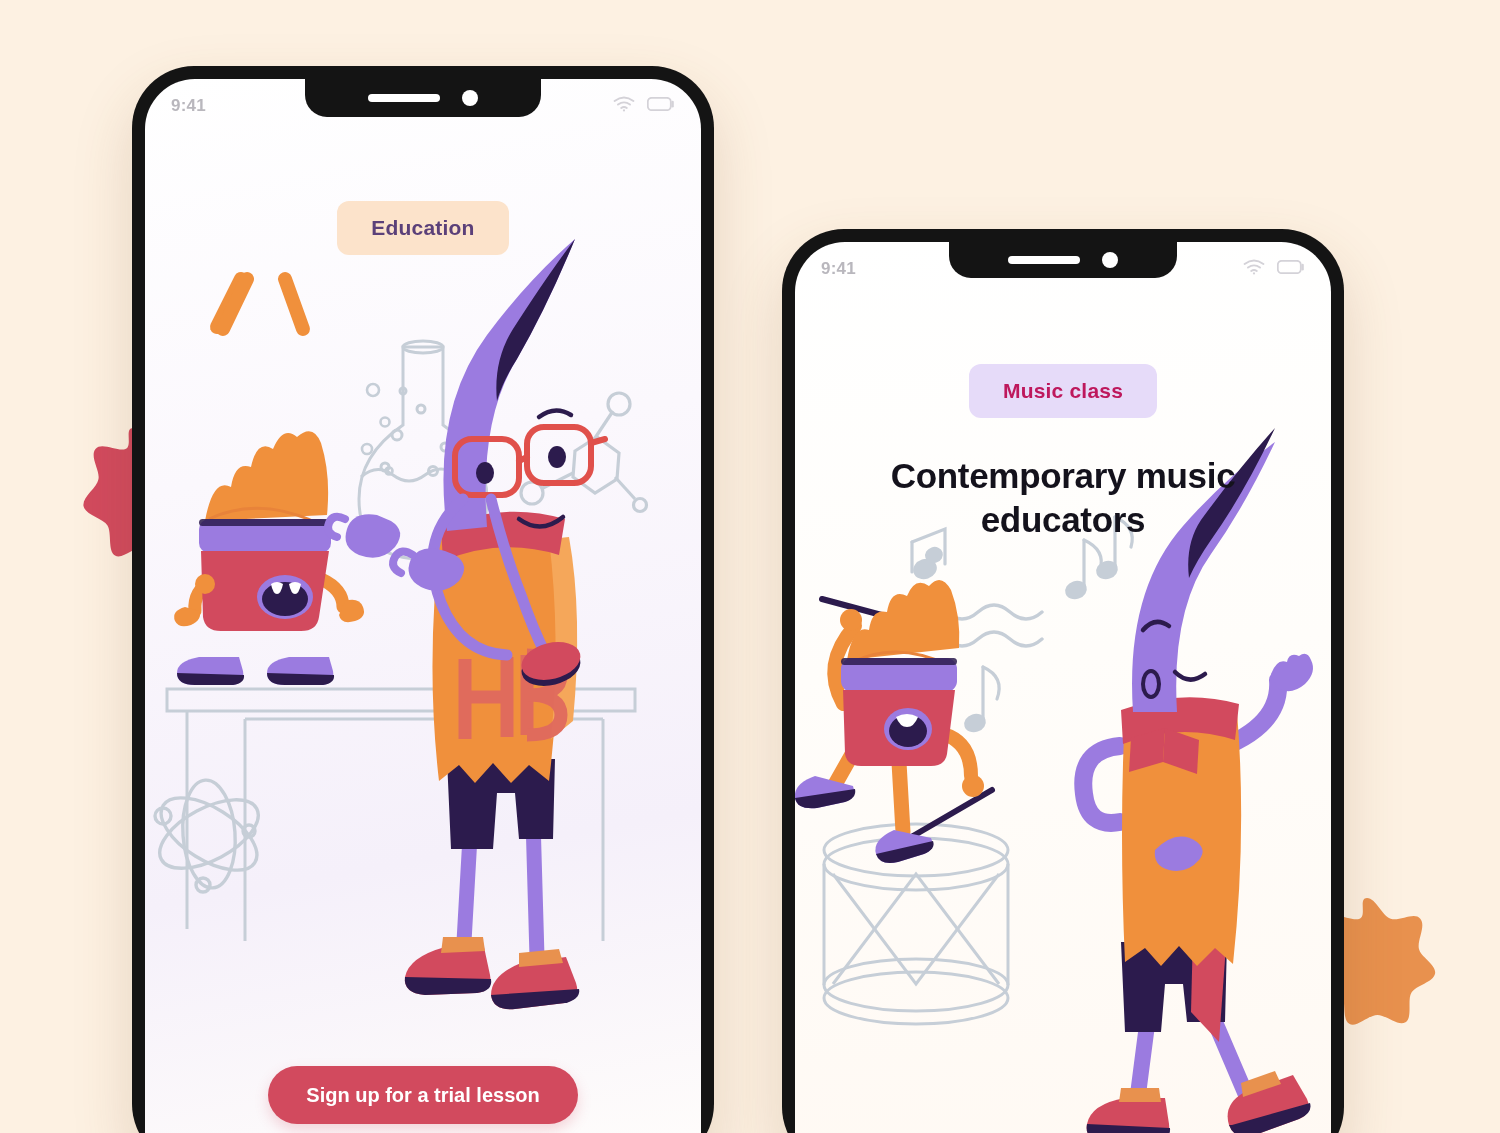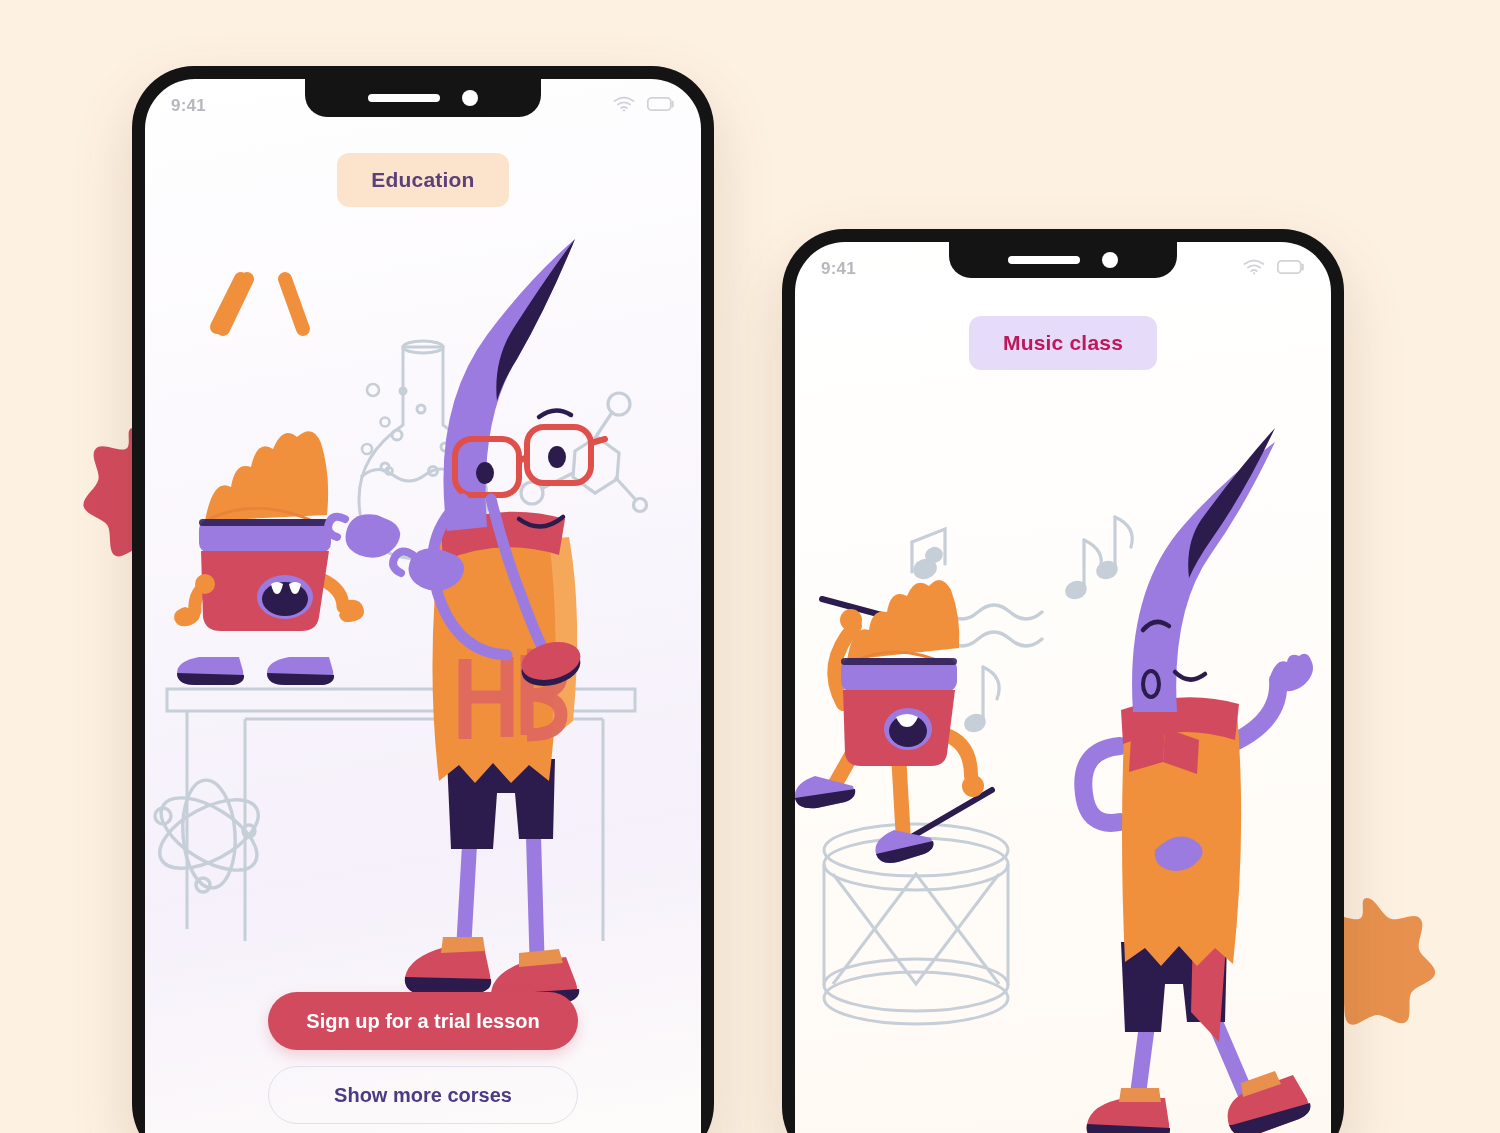--- a/index.html
+++ b/index.html
@@ -46,21 +46,21 @@
     position:absolute;top:0;left:0;right:0;height:54px;
     display:flex;align-items:center;justify-content:space-between;
     padding:0 26px;box-sizing:border-box;z-index:5;gap:8px;
   }
   .clock{font-size:17px;font-weight:600;color:#B9B7BD;letter-spacing:.2px;}
   .statusicons{display:flex;align-items:center;gap:12px;}
 
   
   .content{position:absolute;left:0;right:0;top:54px;bottom:0;z-index:4;}
   .badge{
-    margin:20px auto 0;
+    margin:68px auto 0;
     display:block;width:max-content;
     padding:15px 34px;border-radius:12px;
     font-size:21px;font-weight:700;letter-spacing:.2px;
     text-align:center;
   }
   .headline{
     margin:36px auto 0;
     text-align:center;
     font-size:36px;line-height:1.26;font-weight:700;
     color:#14121C;letter-spacing:-.3px;
@@ -249,20 +249,21 @@
             <svg width="28" height="14" viewBox="0 0 28 14" fill="none">
               <rect x="0.8" y="0.8" width="23" height="12.4" rx="4" stroke="#D4D2D8" stroke-width="1.8"></rect>
               <path d="M25.6 5 v4.2" stroke="#D4D2D8" stroke-width="2.4" stroke-linecap="round"></path>
             </svg>
           </span>
         </span>
       </div>
 
       <div class="content">
         <div class="badge" style="background:#E6DBF9;color:#be185d;">Music class</div>
+        <div class="headline">Contemporary music educators</div>
       </div>
     </div>
   </div>
 
   <div class="phone" id="phone1" style="left:132px;top:66px;width:582px;height:1100px;z-index:3;">
     <div class="screen">
 
       <div class="art">
         <svg width="556" height="1087" viewBox="0 0 556 1087" style="left:0;top:0;">
 
@@ -427,18 +428,17 @@
           </span>
         </span>
       </div>
 
       <div class="content">
         <div class="badge" style="background:#FCE3CB;color:#5B4079;">Education</div>
       </div>
 
       <div class="buttons">
         <button class="btn btn-primary">Sign up for a trial lesson</button>
-        <button class="btn btn-ghost">Show more corses</button>
       </div>
     </div>
   </div>
 
 </div>
 
 </body></html>

